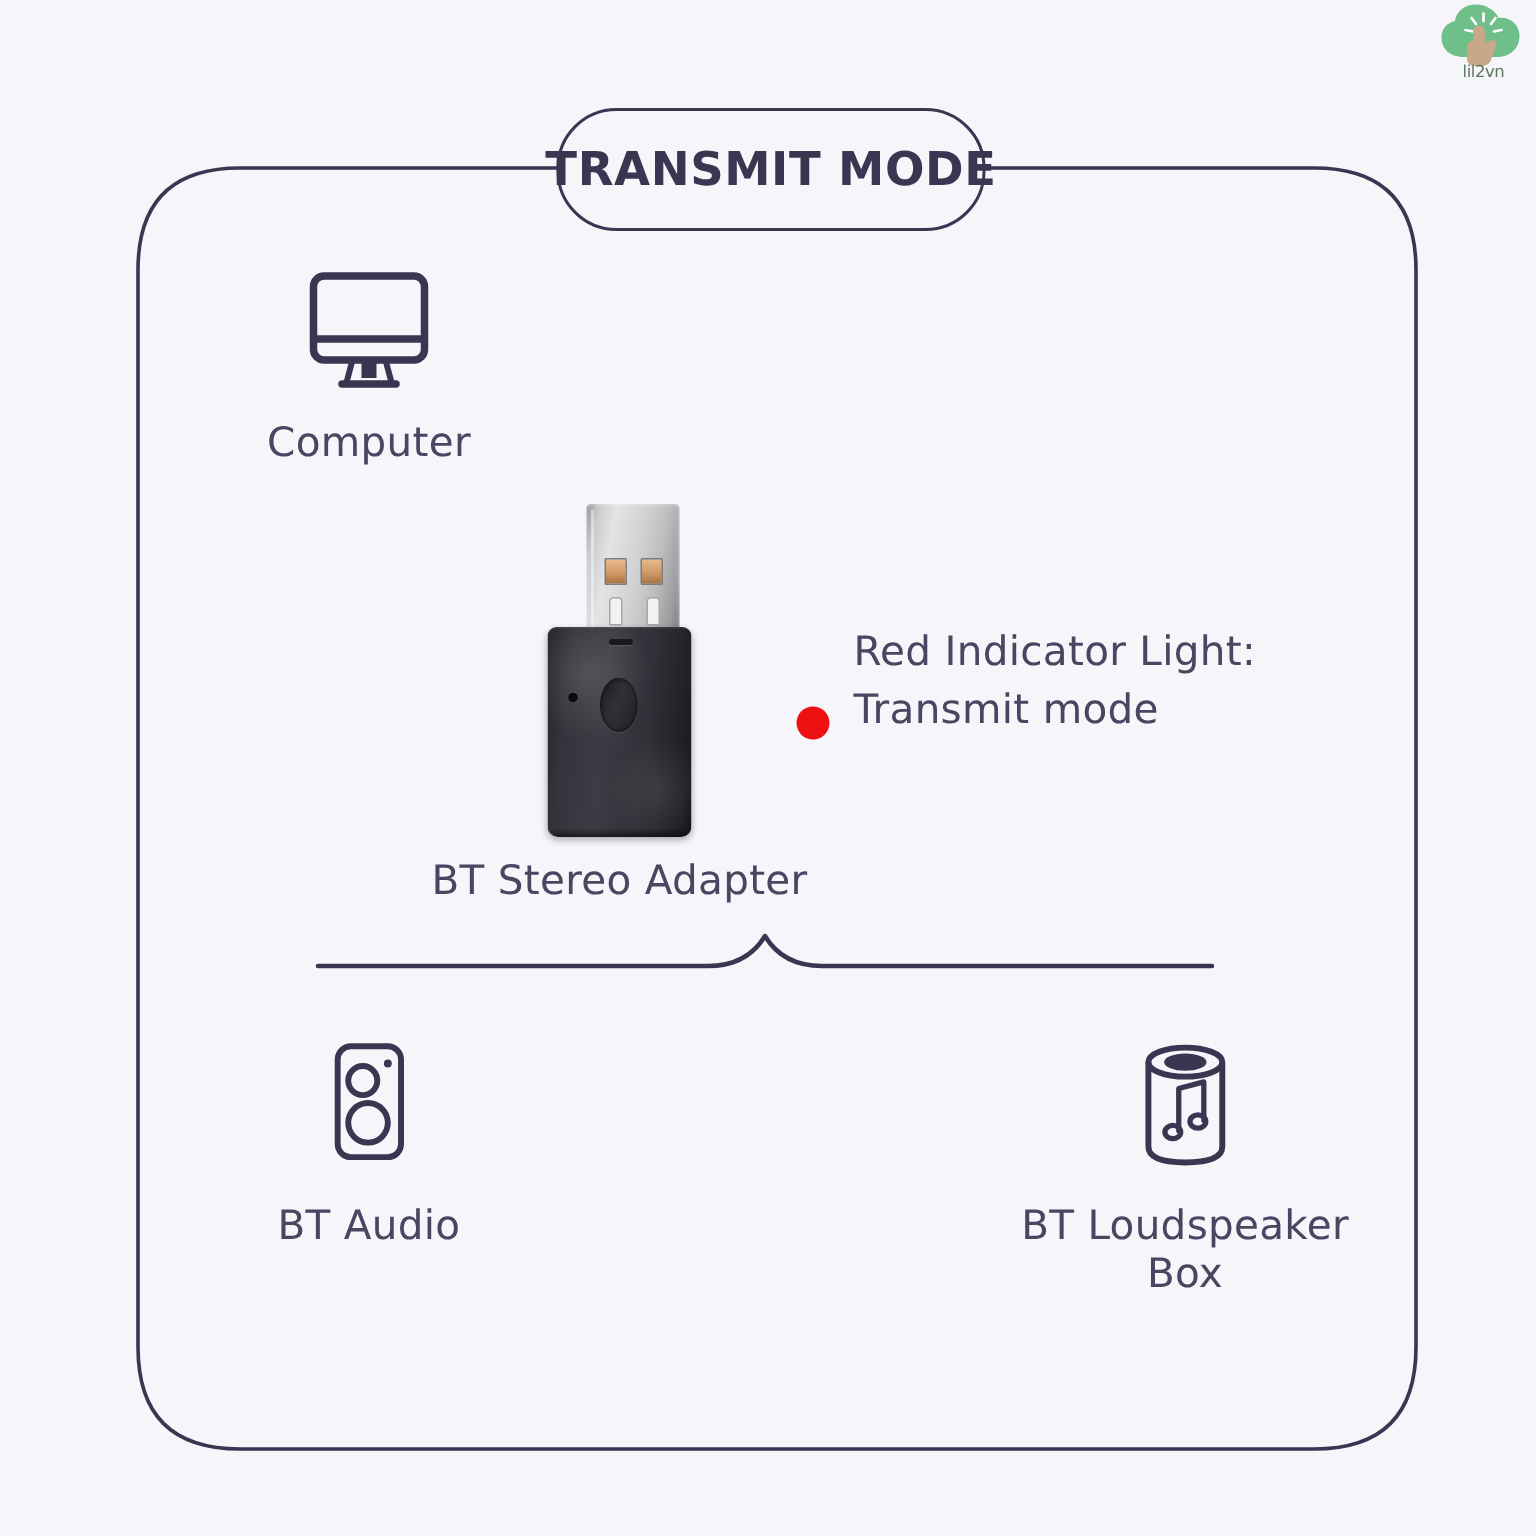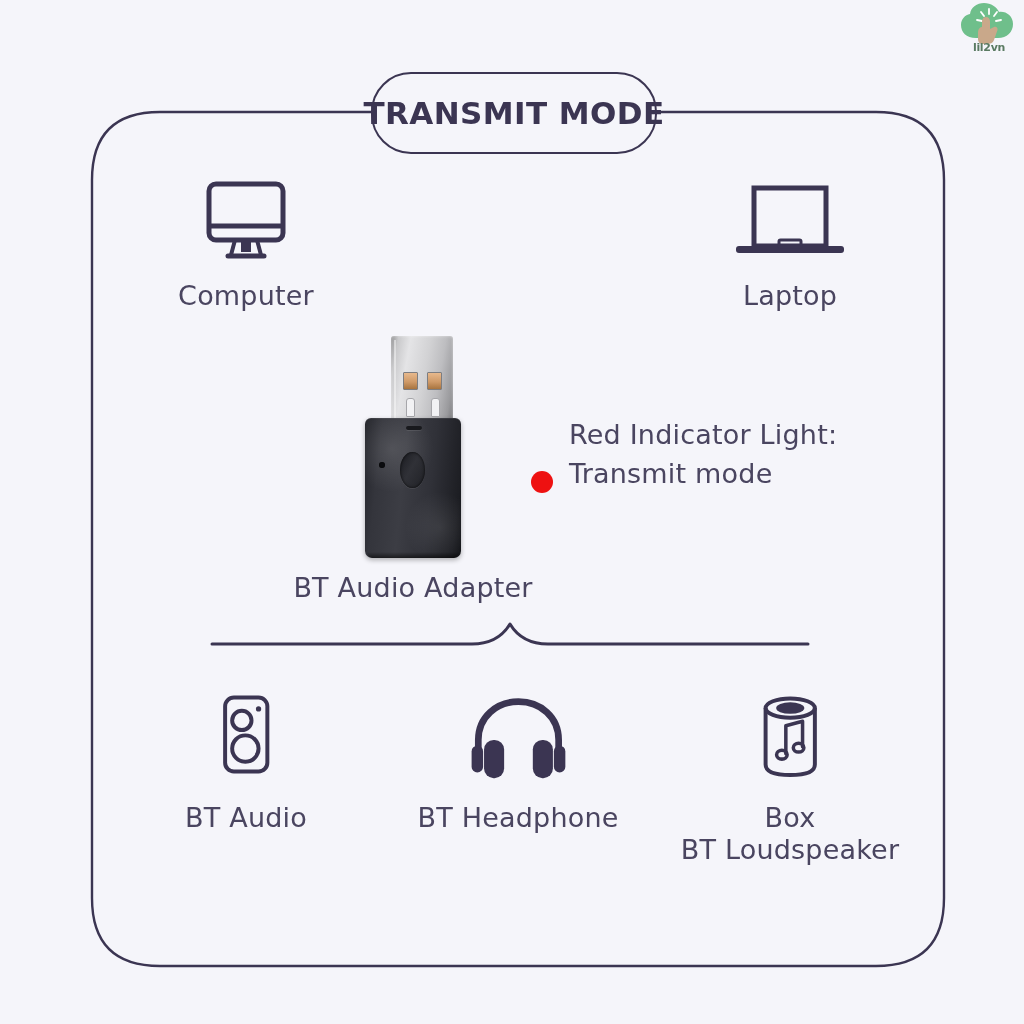--- a/index.html
+++ b/index.html
@@ -26,21 +26,21 @@
     z-index: 40;
   }
   #watermark .wm-mark {
     width: 62px;
     height: 42px;
     display: block;
   }
   #watermark .wm-text {
     font-family: "DejaVu Sans", sans-serif;
     font-size: 11px;
-    font-weight: 700;
+    font-weight: 400;
     color: #5a7a62;
     letter-spacing: -0.3px;
     line-height: 12px;
     display: block;
     margin-top: -2px;
   }
 
   
   #frame-svg {
     position: absolute;
@@ -310,48 +310,40 @@
       <rect x="11" y="6" width="74" height="56" rx="7" fill="none" stroke="#3b3552" stroke-width="5"></rect>
       <line x1="13" y1="48" x2="83" y2="48" stroke="#3b3552" stroke-width="5"></line>
       <rect x="43" y="62" width="10" height="12" fill="#3b3552"></rect>
       <line x1="30" y1="78" x2="66" y2="78" stroke="#3b3552" stroke-width="5" stroke-linecap="round"></line>
       <line x1="37" y1="62" x2="33" y2="77" stroke="#3b3552" stroke-width="4"></line>
       <line x1="59" y1="62" x2="63" y2="77" stroke="#3b3552" stroke-width="4"></line>
     </svg>
     <div class="device-label">Computer</div>
   </div>
 
-  <div class="device-cell">
-    <svg class="device-icon" viewBox="0 0 116 88">
-      <path d="M22 10 L94 10 L94 68 L22 68 Z" fill="none" stroke="#3b3552" stroke-width="5"></path>
-      <rect x="4" y="68" width="108" height="7" rx="3" fill="#3b3552"></rect>
-      <rect x="47" y="62" width="22" height="7" rx="1.5" fill="none" stroke="#3b3552" stroke-width="3"></rect>
-    </svg>
-    <div class="device-label">Laptop</div>
-  </div>
 
 
 </div>
 
 <div id="adapter-block">
   <div id="adapter-photo">
     <div id="usb-metal">
       <div class="usb-pad" id="usb-pad-left"></div>
       <div class="usb-pad" id="usb-pad-right"></div>
       <div class="usb-slot" id="usb-slot-left"></div>
       <div class="usb-slot" id="usb-slot-right"></div>
     </div>
     <div id="usb-body">
       <div id="usb-notch"></div>
       <div id="usb-led"></div>
       <div id="usb-button"></div>
       <div id="usb-base-shadow"></div>
     </div>
   </div>
-  <div id="adapter-label">BT Audio Adapter</div>
+  <div id="adapter-label">BT Stereo Adapter</div>
 </div>
 
 <div id="indicator-note">
   <div id="indicator-dot" style="background: rgb(238, 17, 17);"></div>
   <div id="indicator-lines">
     <div>Red Indicator Light:</div>
     <div>Transmit mode</div>
   </div>
 </div>
 
@@ -364,39 +356,29 @@
   <div class="device-cell">
     <svg class="device-icon" viewBox="0 0 96 100">
       <rect x="24" y="4" width="48" height="84" rx="10" fill="none" stroke="#3b3552" stroke-width="4.5"></rect>
       <circle cx="43" cy="30" r="11" fill="none" stroke="#3b3552" stroke-width="4.5"></circle>
       <circle cx="47" cy="62" r="15" fill="none" stroke="#3b3552" stroke-width="4.5"></circle>
       <circle cx="62" cy="17" r="3" fill="#3b3552"></circle>
     </svg>
     <div class="device-label">BT Audio</div>
   </div>
 
-  <div class="device-cell">
-    <svg class="device-icon" viewBox="0 0 116 92">
-      <path d="M16 64 L16 48 C16 24 35 8 58 8 C81 8 100 24 100 48 L100 64" fill="none" stroke="#3b3552" stroke-width="7" stroke-linecap="round"></path>
-      <rect x="22" y="48" width="21" height="40" rx="10" fill="#3b3552"></rect>
-      <rect x="9" y="54" width="12" height="28" rx="6" fill="#3b3552"></rect>
-      <rect x="73" y="48" width="21" height="40" rx="10" fill="#3b3552"></rect>
-      <rect x="95" y="54" width="12" height="28" rx="6" fill="#3b3552"></rect>
-    </svg>
-    <div class="device-label">BT Headphone</div>
-  </div>
 
   <div class="device-cell">
     <svg class="device-icon" viewBox="0 0 96 100">
       <path d="M20 16 L20 80 Q20 92 48 92 Q76 92 76 80 L76 16" fill="none" stroke="#3b3552" stroke-width="4.5"></path>
       <ellipse cx="48" cy="16" rx="28" ry="11" fill="none" stroke="#3b3552" stroke-width="4.5"></ellipse>
       <ellipse cx="48" cy="16" rx="16" ry="6.5" fill="#3b3552"></ellipse>
       <path d="M43 68 L43 36 L62 31 L62 60" fill="none" stroke="#3b3552" stroke-width="4" stroke-linecap="round" stroke-linejoin="round"></path>
       <ellipse cx="38.5" cy="69" rx="6" ry="5" fill="none" stroke="#3b3552" stroke-width="4"></ellipse>
       <ellipse cx="57.5" cy="61" rx="6" ry="5" fill="none" stroke="#3b3552" stroke-width="4"></ellipse>
     </svg>
     <div class="device-label">
+        <div>BT Loudspeaker</div>
         <div>Box</div>
-        <div>BT Loudspeaker</div>
       </div>
   </div>
 
 </div>
 
 </body></html>

